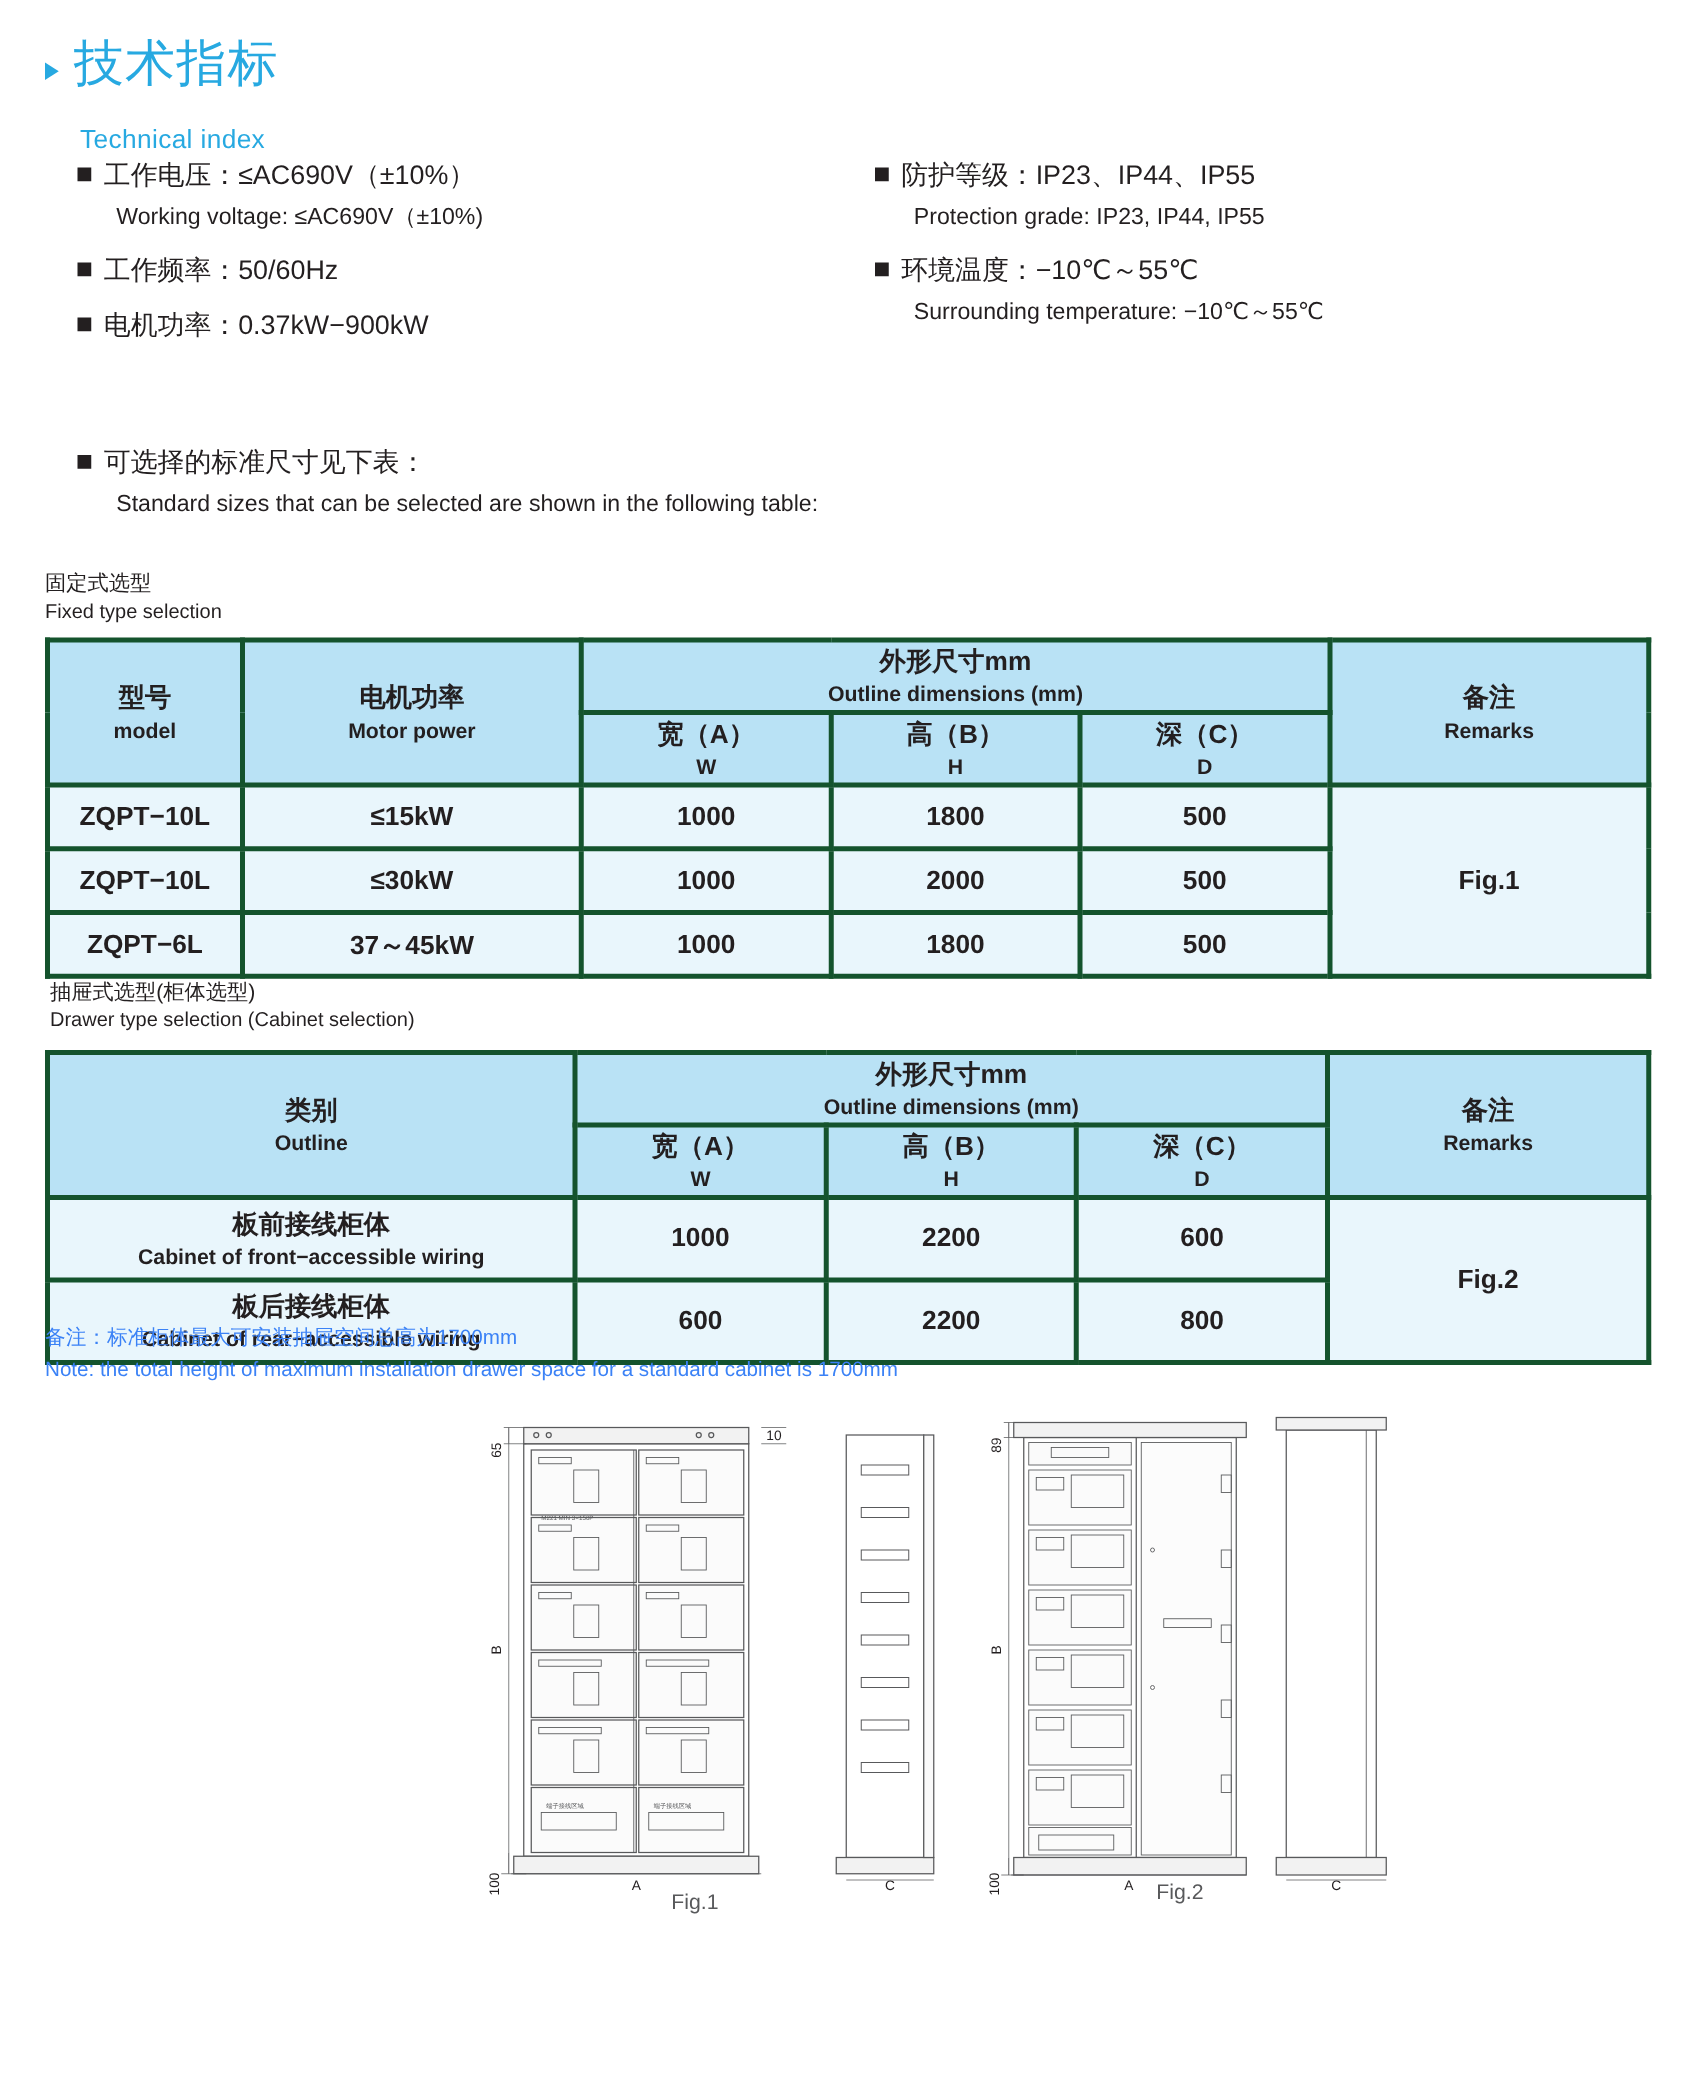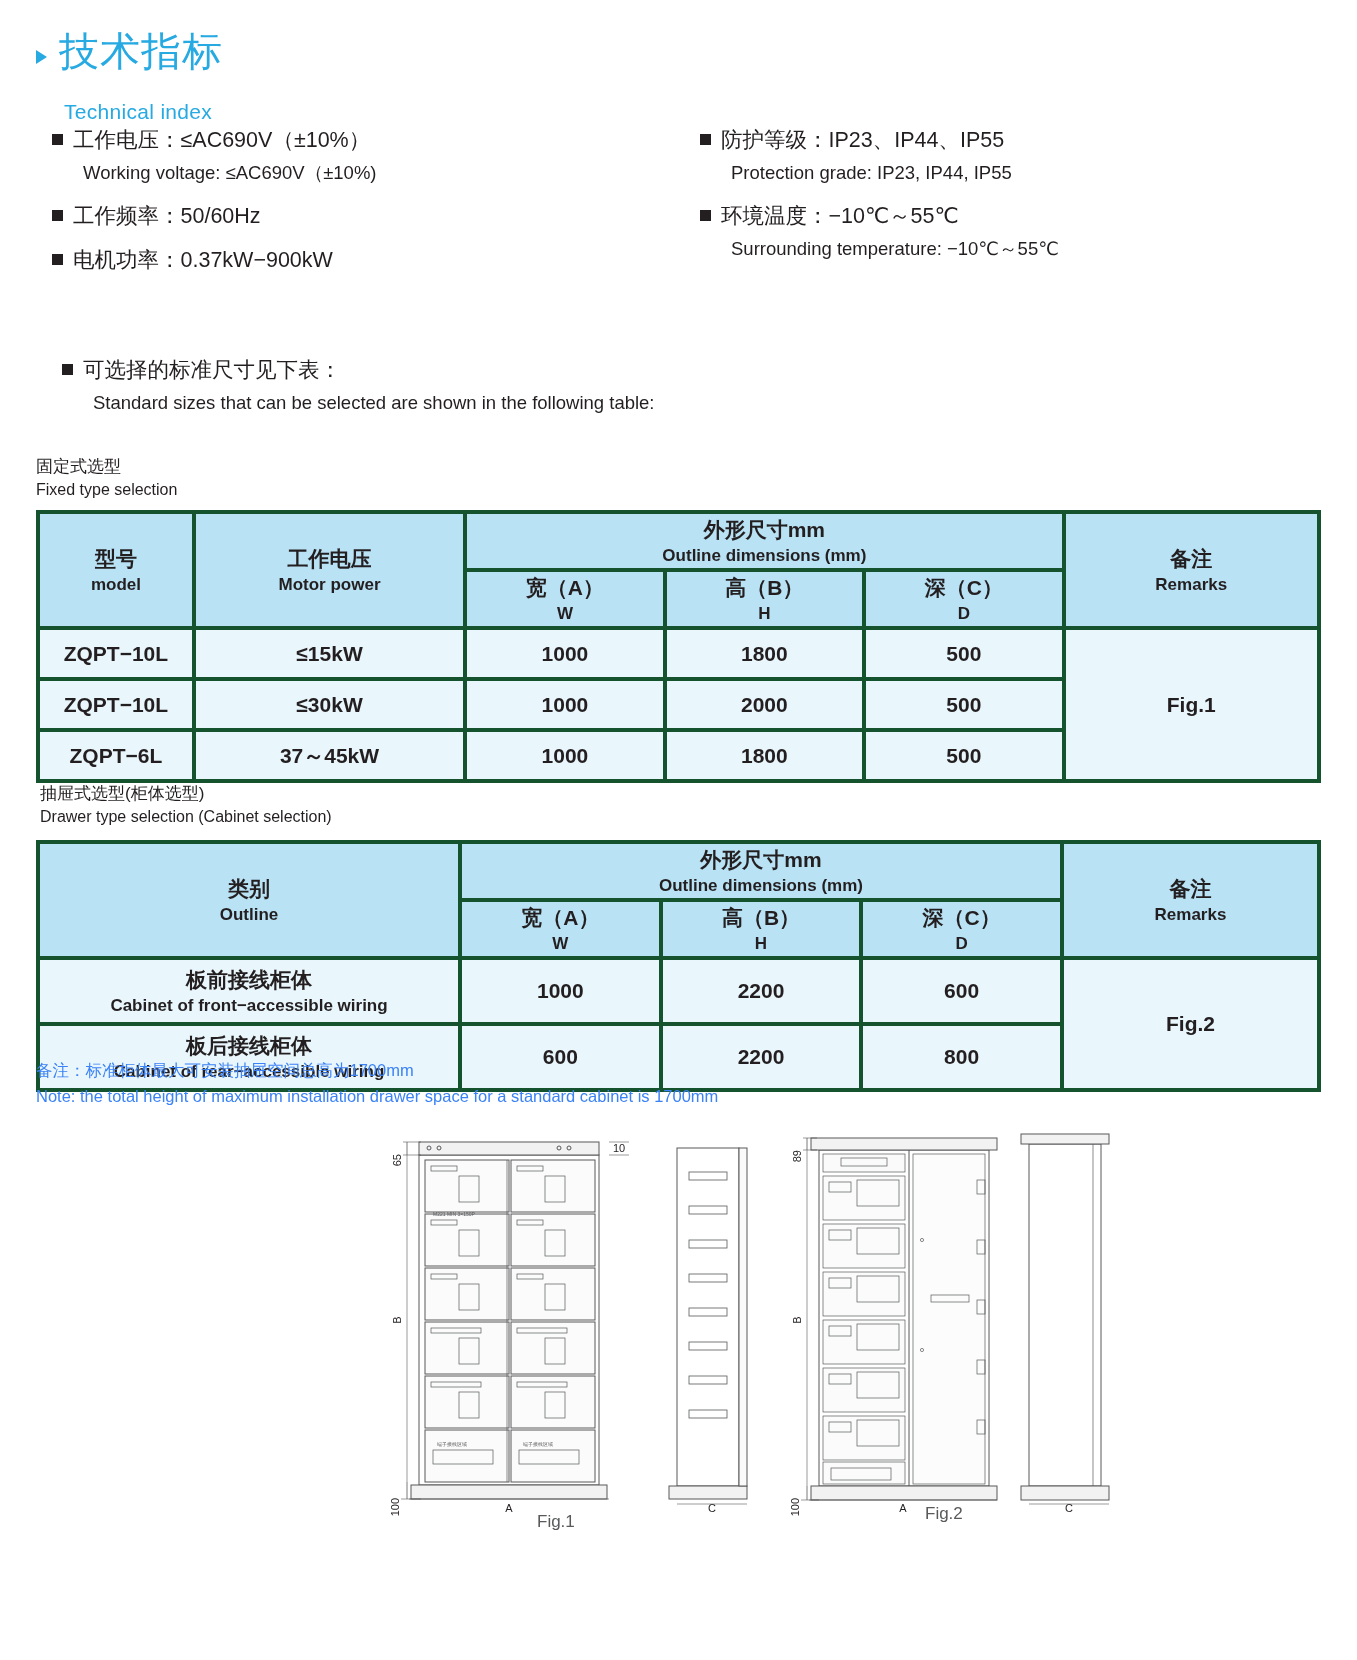--- a/index.html
+++ b/index.html
@@ -14,21 +14,21 @@
   .page{position:relative;width:1357px;height:1660px;}
 
   
   .title-row{position:absolute;left:36px;top:28px;display:flex;align-items:flex-start;}
   .tri{width:0;height:0;border-left:11px solid #27a9e1;border-top:7px solid transparent;border-bottom:7px solid transparent;margin-top:22px;margin-right:12px;}
   .title-cn{font-size:40px;color:#27a9e1;font-weight:400;letter-spacing:1px;line-height:46px;}
   .title-en{position:absolute;left:64px;top:84px;font-size:21px;color:#27a9e1;letter-spacing:.3px;margin-top:16px;}
 
   
   .specs{position:absolute;left:0;top:125px;width:1357px;}
-  .col-left{position:absolute;left:52px;top:0;width:620px;}
+  .col-left{position:absolute;left:62px;top:0;width:620px;}
   .col-right{position:absolute;left:700px;top:0;width:620px;}
   .spec-item{margin-bottom:14px;}
   .spec-cn{font-size:21.5px;line-height:30px;color:#231f20;display:flex;align-items:flex-start;}
   .sq{width:11px;height:11px;background:#231f20;display:inline-block;margin-top:9px;margin-right:10px;flex:none;}
   .spec-en{font-size:18.5px;line-height:28px;color:#231f20;margin-left:31px;margin-top:4px;}
 
   .standard-sizes{position:absolute;left:62px;top:230px;width:900px;}
   .standard-sizes .spec-cn{font-size:21.5px;}
   .standard-sizes .spec-en{font-size:18.5px;}
 
@@ -119,21 +119,21 @@
   </div>
 
   <table style="left:36px;top:510px;width:1285px;">
     <tbody>
         <tr>
       <th class="hdr" rowspan="2" style="width:152px;height:88px;">
         <div class="cn-l">型号</div>
         <div class="en-l">model</div>
       </th>
       <th class="hdr" rowspan="2" style="width:275px;">
-        <div class="cn-l">工作电压</div>
+        <div class="cn-l">电机功率</div>
         <div class="en-l">Motor power</div>
       </th>
       <th class="hdr" colspan="3" style="width:600px;height:52px;">
         <div class="cn-l">外形尺寸mm</div>
         <div class="en-l">Outline dimensions (mm)</div>
       </th>
       <th class="hdr" rowspan="2" style="width:258px;">
         <div class="cn-l">备注</div>
         <div class="en-l">Remarks</div>
       </th>

